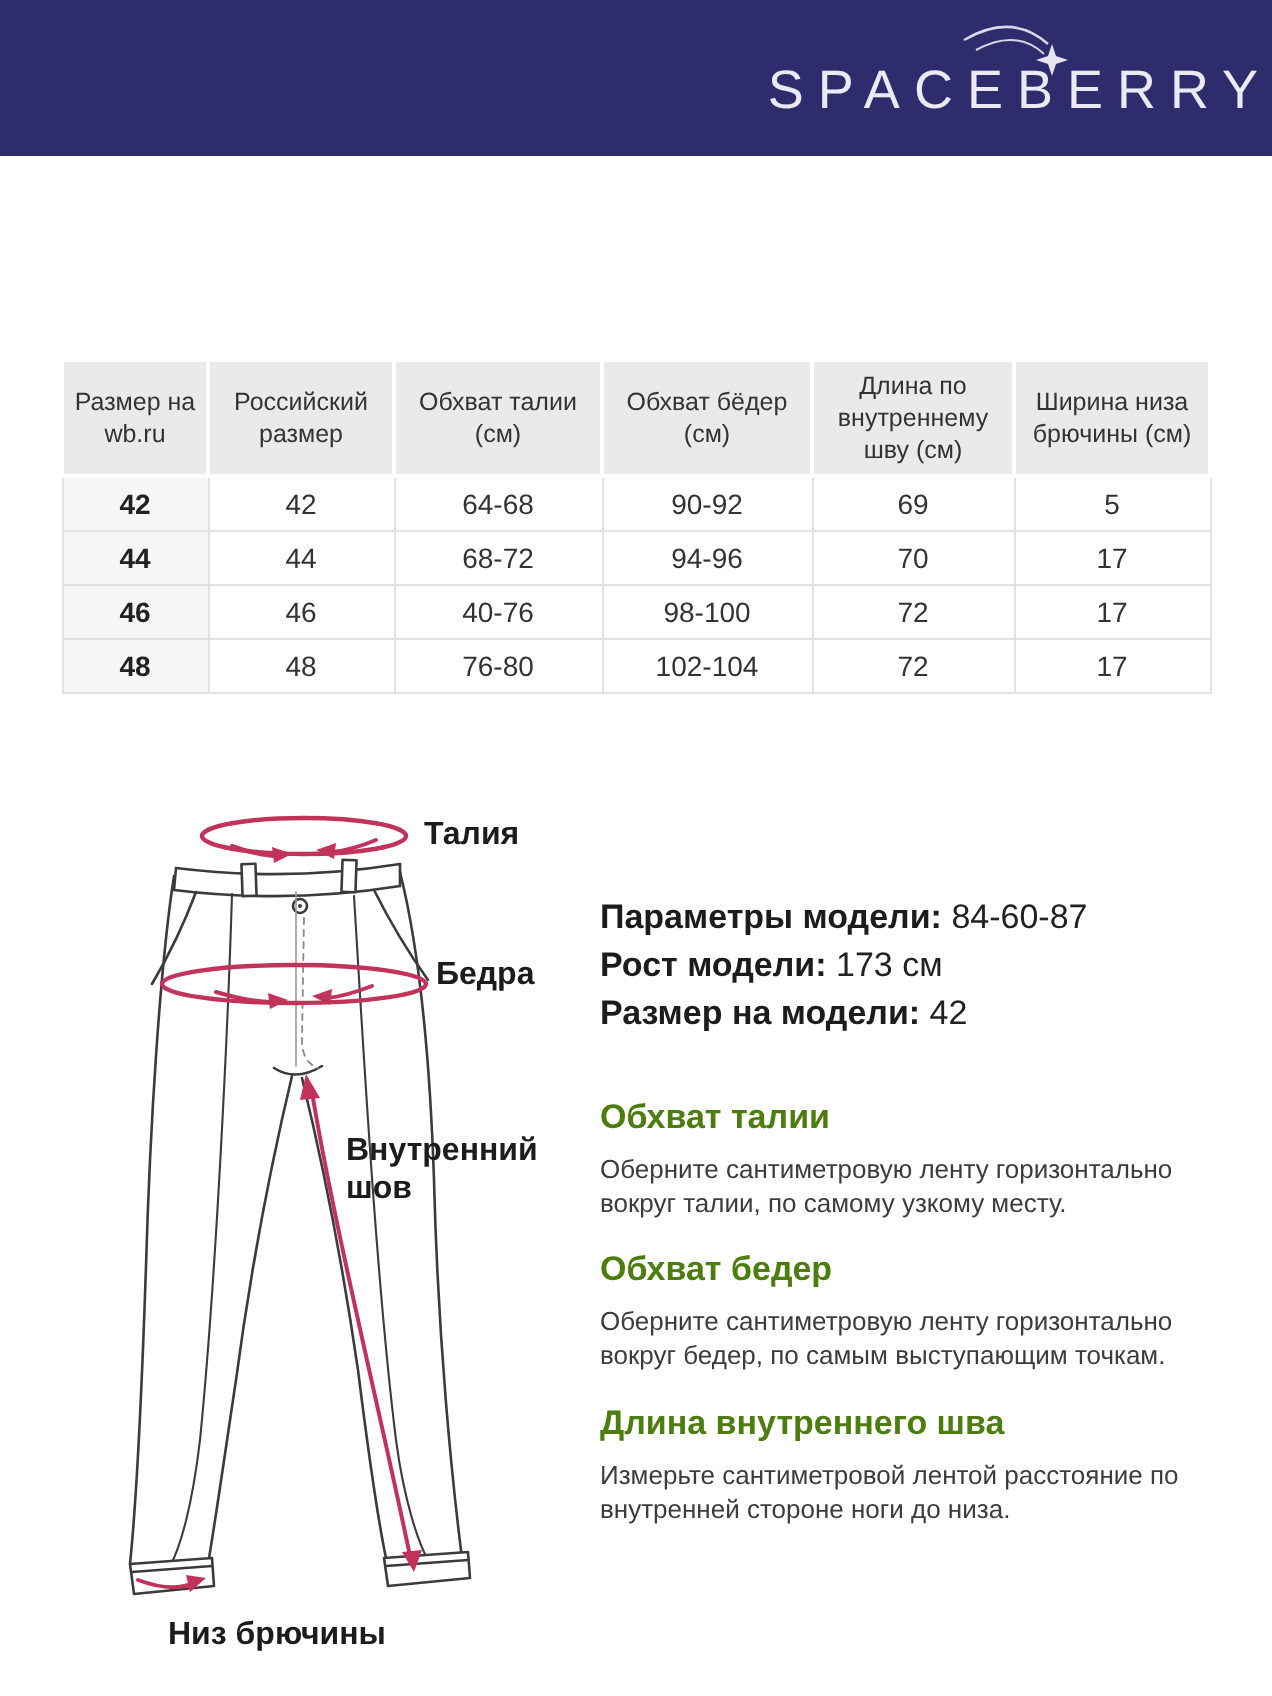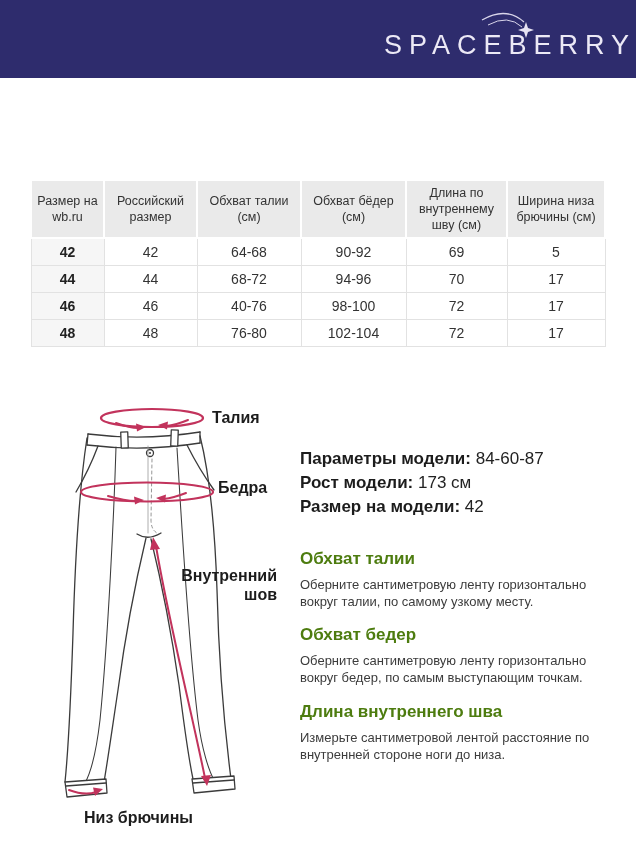--- a/index.html
+++ b/index.html
@@ -22,21 +22,21 @@
                  padding:2px 4px;}
   .size-table td{border:1px solid #e2e2e2;background:#fff;font-size:14px;color:#333;
                  height:26px;text-align:center;vertical-align:middle;padding:0 2px;}
   .size-table td:first-child{background:#f6f6f6;font-weight:bold;color:#222;}
 
   
   .pants-svg{position:absolute;left:30px;top:388px;width:260px;height:445px;}
   .diagram-label{position:absolute;font-size:16px;font-weight:bold;color:#1c1c1c;line-height:1.2;}
   .lbl-waist{left:212px;top:408px;}
   .lbl-hips{left:218px;top:478px;}
-  .lbl-inseam{left:173px;top:566px;width:104px;text-align:right;}
+  .lbl-inseam{left:173px;top:566px;width:104px;}
   .lbl-hem{left:84px;top:808px;}
 
   
   .right-col{position:absolute;left:300px;top:445px;width:316px;}
   .model-info{position:absolute;left:0;top:2px;font-size:17px;line-height:24px;color:#1c1c1c;}
   .mi-label{font-weight:bold;}
   .mi-value{font-weight:400;color:#222;}
   .guide-sec{position:absolute;left:0;width:308px;}
   .sec1{top:104px;} .sec2{top:180px;} .sec3{top:257px;}
   .guide-sec h3{margin:0 0 7px 0;font-size:17px;font-weight:bold;color:#4d7c0f;}

